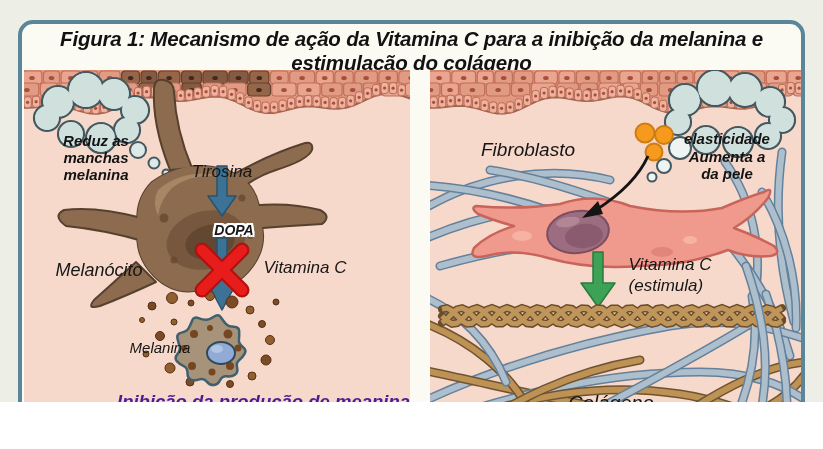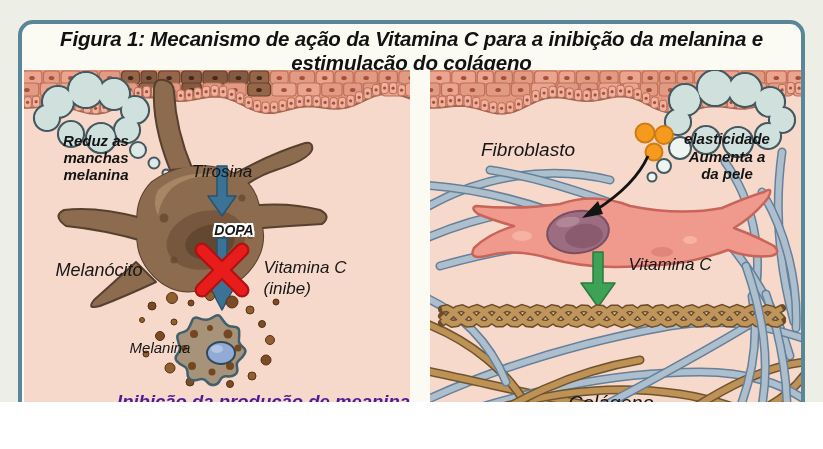--- a/index.html
+++ b/index.html
@@ -294,21 +294,20 @@
         <div>Reduz as</div>
         <div>manchas</div>
         <div>melanina</div>
       </div>
 
       <div class="lbl" style="left:198px;top:79px;font-size:17px;margin-top:13px;">Tirosina</div>
       <div class="lbl outlined" style="left:210px;top:152px;font-size:14px;">DOPA</div>
       <div class="lbl" style="left:75px;top:190px;font-size:18px;">Melanócito</div>
       <div class="lbl two-line" style="left:281px;top:187px;">
         <div>Vitamina C</div>
-        <div>(inibe)</div>
       </div>
       <div class="lbl" style="left:136px;top:269px;font-size:15px;">Melanina</div>
       <div class="caption">Inibição da produção de meanina</div>
     </div>
 
     <div class="panel panel-right">
       <svg id="svgR" viewBox="0 0 371 355">
           <g>
             <path d="M-2,-2 L373,-2 L373,23.9 L371,23.9 L363,23.4 L355,24.6 L347,27.4 L339,31.2 L331,34.8 L323,37.4 L315,38.7 L307,38.6 L299,37.6 L291,36.6 L283,36.3 L275,37.1 L267,38.9 L259,41.1 L251,42.8 L243,43.2 L235,41.9 L227,39.0 L219,35.1 L211,31.1 L203,28.1 L195,26.5 L187,26.6 L179,27.8 L171,29.5 L163,30.7 L155,31.0 L147,30.2 L139,28.8 L131,27.5 L123,27.2 L115,28.4 L107,31.1 L99,34.8 L91,38.8 L83,42.0 L75,43.6 L67,43.5 L59,41.9 L51,39.6 L43,37.4 L35,36.0 L27,35.8 L19,36.5 L11,37.4 L3,37.8 L-2,37.6 Z" fill="#e2997f" stroke="#9c6550" stroke-width="2"></path>
             <rect x="-2.0" y="1" width="22.3" height="13" rx="3.5" fill="#e9a58f" stroke="#c06f59" stroke-width="1.2"></rect>
@@ -578,17 +577,18 @@
 
       <div class="cloud-txt" style="left:297px;top:12px;line-height:17.5px;">
         <div>elasticidade</div>
         <div>Aumenta a</div>
         <div>da pele</div>
       </div>
 
       <div class="lbl" style="left:98px;top:69px;font-size:19px;">Fibroblasto</div>
       <div class="lbl two-line" style="left:240px;top:184px;">
         <div>Vitamina C</div>
+        <div>(estimula)</div>
       </div>
       <div class="lbl" style="left:181px;top:278px;font-size:20px;margin-top:44px;">Colágeno</div>
     </div>
   </div>
 </div>
 
 </body></html>

